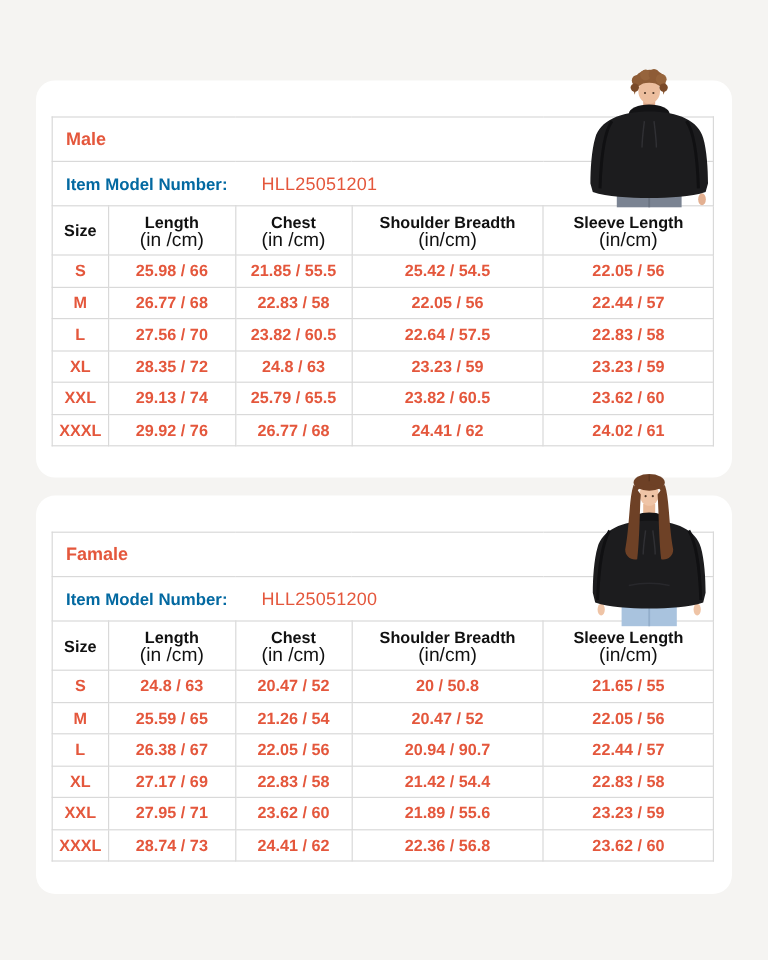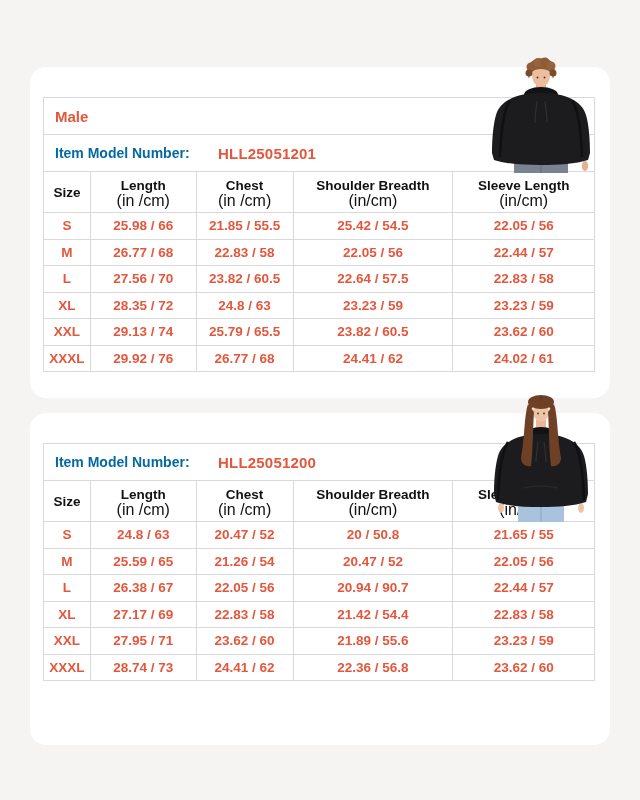--- a/index.html
+++ b/index.html
@@ -38,21 +38,21 @@
     height:37px;
     text-align:left;
     padding-left:11px;
     font-size:15px;
     font-weight:bold;
     color:#E4573C;
   }
   tr.model-row td { height:37px; text-align:left; }
   .model-line { display:flex; align-items:center; padding-left:11px; }
   .model-label { flex:0 0 163px; font-size:14px; font-weight:bold; color:#0369a1; }
-  .model-value { font-size:15px; font-weight:bold; color:#E4573C; letter-spacing:.2px; }
+  .model-value { font-size:15px; font-weight:normal; color:#E4573C; letter-spacing:.2px; }
   tr.header-row th { height:41px; font-size:13.5px; font-weight:bold; line-height:16px; padding-top:2px; }
   tr.header-row th .sub { display:block; font-size:16px; font-weight:normal; line-height:14px; }
   tr.header-row th .sub:empty { display:none; }
   tbody td {
     height:26.5px;
     font-size:13.5px;
     font-weight:bold;
     color:#E4573C;
     white-space:nowrap;
   }
@@ -198,20 +198,23 @@
   <div class="table-wrap">
     <table>
       <colgroup>
         <col class="c-size">
           <col class="c-length">
           <col class="c-chest">
           <col class="c-shoulder">
           <col class="c-sleeve">
       </colgroup>
       <thead>
+        <tr class="title-row">
+          <td colspan="5">Famale</td>
+        </tr>
         <tr class="model-row">
           <td colspan="5">
             <div class="model-line">
               <span class="model-label">Item Model Number:</span>
               <span class="model-value">HLL25051200</span>
             </div>
           </td>
         </tr>
         <tr class="header-row">
           <th><span>Size</span></th>

